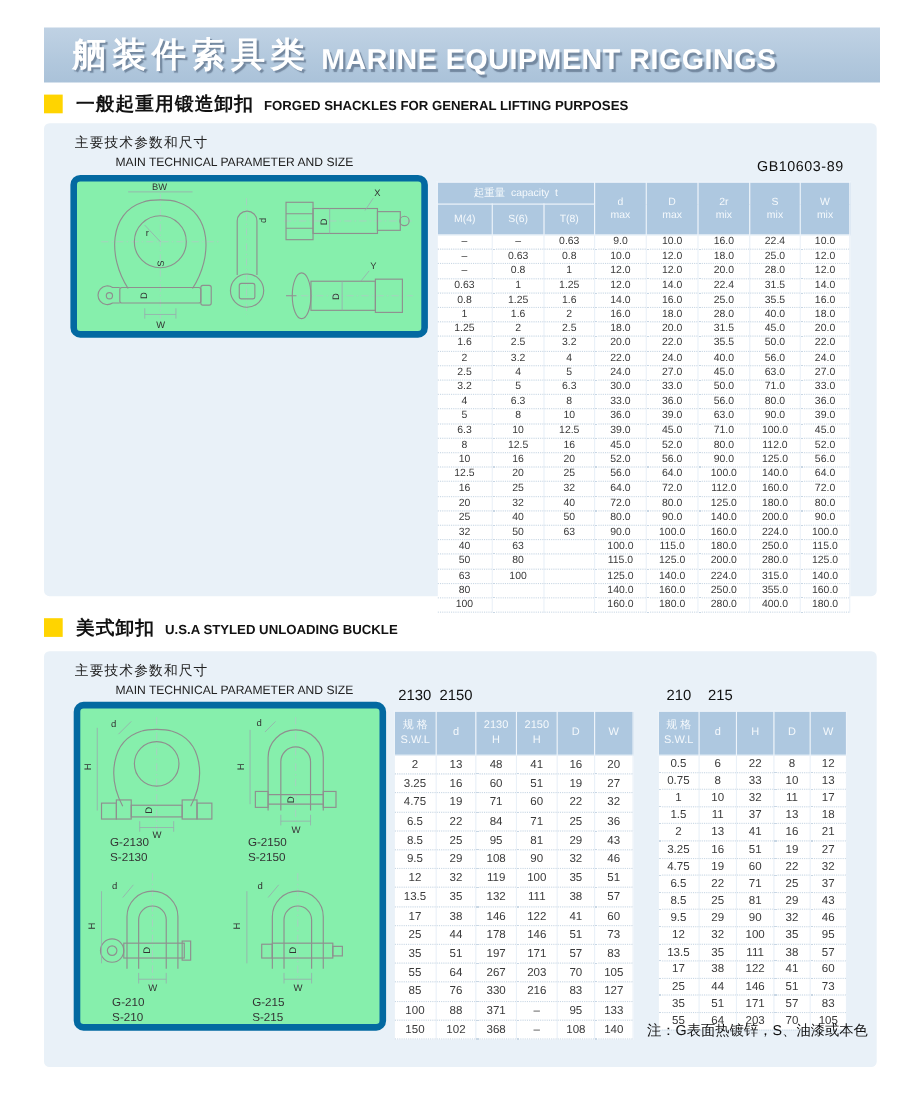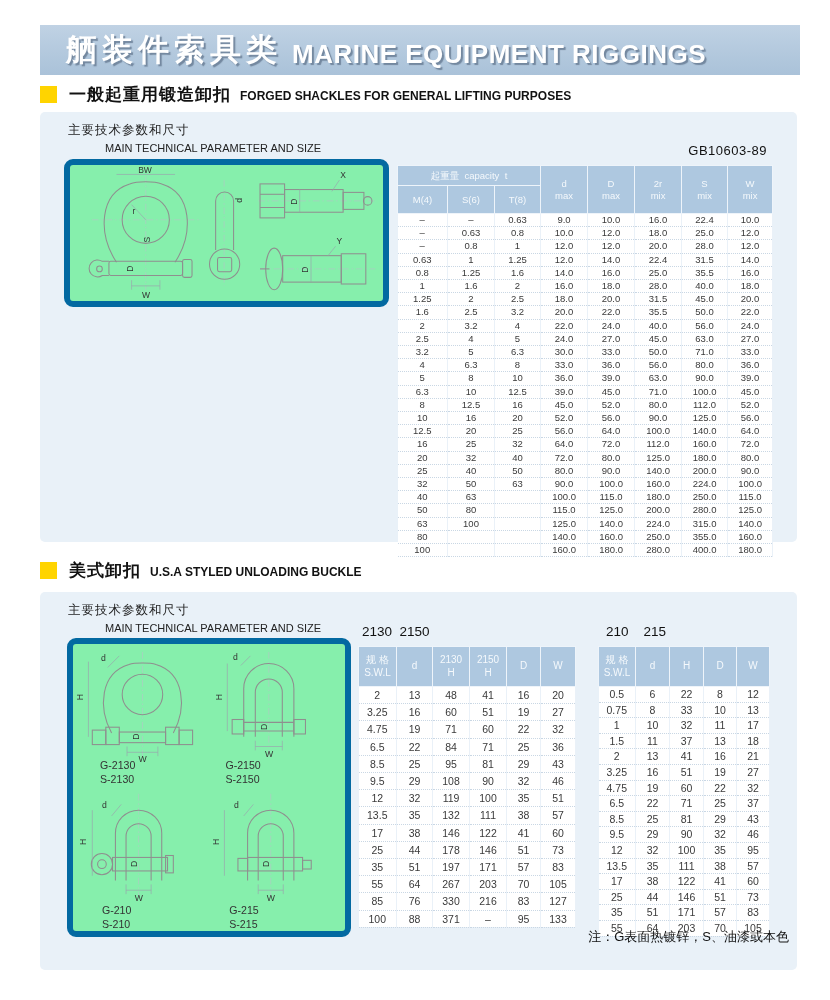--- a/index.html
+++ b/index.html
@@ -662,20 +662,28 @@
           <td>127</td>
         </tr>
         <tr>
           <td>100</td>
           <td>88</td>
           <td>371</td>
           <td>–</td>
           <td>95</td>
           <td>133</td>
         </tr>
+        <tr>
+          <td>150</td>
+          <td>102</td>
+          <td>368</td>
+          <td>–</td>
+          <td>108</td>
+          <td>140</td>
+        </tr>
       </tbody>
   </table>
 
   <div class="t2label" id="t3label">210    215</div>
   <table id="t3">
     <colgroup>
       <col style="width:37px">
         <col style="width:34px">
         <col style="width:34px">
       <col style="width:33px">

